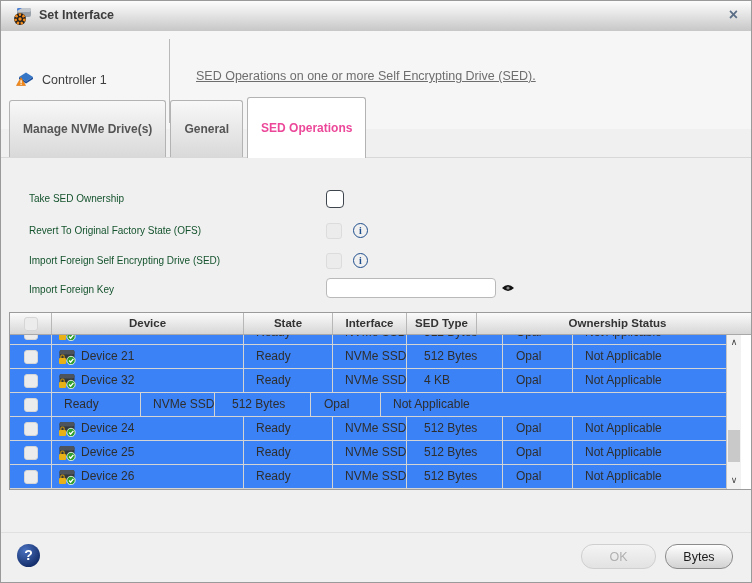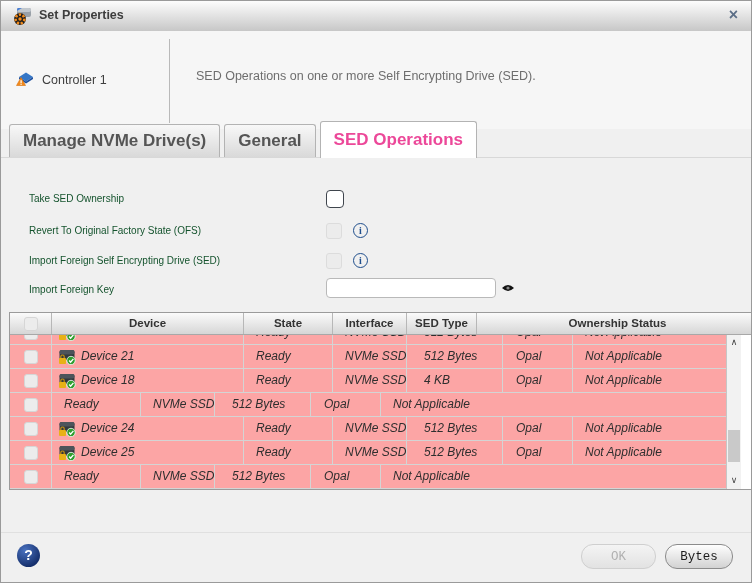--- a/index.html
+++ b/index.html
@@ -13,29 +13,29 @@
     background:linear-gradient(#fdfdfd,#c7c7c7);border-bottom:1px solid #9f9f9f;}
   .title-icon{position:absolute;left:11px;top:4px;width:22px;height:22px;}
   .title-text{position:absolute;left:38px;top:7px;font-size:12.5px;font-weight:bold;color:#3d3d3d;}
   .close-btn{position:absolute;right:13px;top:4px;font-size:16px;font-weight:bold;
     color:#5b6e87;cursor:pointer;line-height:20px;}
   
   .header-panel{position:absolute;top:30px;left:0;right:0;height:98px;background:#f6f6f6;}
   .header-divider{position:absolute;left:168px;top:8px;width:1px;height:84px;background:#b9b9b9;}
   .controller-icon{position:absolute;left:14px;top:36px;width:22px;height:22px;}
   .controller-label{position:absolute;left:41px;top:42px;font-size:12.5px;color:#3f3f3f;}
-  .header-desc{position:absolute;left:195px;top:38px;font-size:12.5px;color:#6e6e6e;}
+  .header-desc{position:absolute;left:195px;top:38px;font-size:12.5px;color:#6e6e6e;text-decoration:underline;}
   
   .tabbar{position:absolute;top:128px;left:0;right:0;height:29px;
     display:flex;align-items:flex-end;padding-left:8px;gap:4px;
     border-bottom:1px solid #d8d8d8;box-sizing:border-box;}
-  .tab{height:24px;line-height:24px;padding:4px 13px;
+  .tab{height:24px;line-height:24px;padding:16px 13px;
     background:linear-gradient(#f8f8f8,#d9d9d9);
     border:1px solid #b3b3b3;border-bottom:none;border-radius:3px 3px 0 0;
-    font-size:17px;font-weight:bold;color:#555;cursor:pointer;white-space:nowrap;}
+    font-size:12px;font-weight:bold;color:#555;cursor:pointer;white-space:nowrap;}
   .tab.active{height:28px;line-height:28px;background:#fff;color:#ec4899;
     margin-bottom:-1px;position:relative;z-index:2;}
   
   .form-label{position:absolute;left:28px;font-size:10px;color:#14532d;}
   .cb{position:absolute;box-sizing:border-box;cursor:pointer;}
   .cb-enabled{left:325px;top:189px;width:18px;height:18px;background:#fff;
     border:1.5px solid #3f454d;border-radius:4px;}
   .cb-disabled{width:16px;height:16px;background:#ececec;border:1px solid #dcdcdc;border-radius:3px;}
   .info-icon{position:absolute;left:352px;width:13px;height:13px;border:1.5px solid #1f4e8c;
     border-radius:50%;color:#1f4e8c;font-family:"Liberation Serif",serif;font-weight:bold;
@@ -51,21 +51,21 @@
     border-bottom:1px solid #a8a8a8;box-sizing:border-box;
     font-size:11.5px;font-weight:bold;color:#333;}
   .t-header .hcell{border-right:1px solid #b7b7b7;line-height:21px;text-align:center;
     box-sizing:border-box;overflow:hidden;white-space:nowrap;}
   .t-header .hcell:last-child{border-right:none;flex:1;}
   .t-body{display:flex;height:154px;}
   .t-content{width:716px;}
   .partial-clip{height:10px;overflow:hidden;position:relative;}
   .partial-clip .trow{margin-top:-14px;}
   .trow{display:flex;height:24px;line-height:23px;border-bottom:1px solid #d4d4d4;
-    font-size:12px;color:#2e2e2e;background:#fca5a5;box-sizing:border-box;cursor:default;font-style:italic;}
+    font-size:12px;color:#2e2e2e;background:#3b82f6;box-sizing:border-box;cursor:default;}
   .trow .cell{border-right:1px solid #d4d4d4;box-sizing:border-box;overflow:hidden;
     white-space:nowrap;display:flex;align-items:center;}
   .trow .cell:last-child{border-right:none;flex:1;}
   .c0{width:42px;justify-content:center;}
   .c1{width:192px;padding-left:6px;}
   .c2{width:89px;padding-left:12px;}
   .c3{width:74px;padding-left:12px;}
   .c4{width:96px;padding-left:17px;}
   .c5{width:70px;padding-left:13px;}
   .c6{padding-left:12px;}
@@ -80,42 +80,42 @@
     font-size:9px;color:#444;line-height:15px;cursor:pointer;}
   .sb-up{top:0;}
   .sb-down{bottom:0;}
   .sb-thumb{position:absolute;left:1px;top:95px;width:12px;height:32px;background:#c9c9c9;cursor:grab;}
   
   .footer-line{position:absolute;left:0;right:0;top:531px;height:1px;background:#e0e0e0;}
   .help-btn{position:absolute;left:16px;top:543px;width:23px;height:23px;border-radius:50%;
     background:radial-gradient(circle at 35% 28%,#4a72c0,#142e6b 75%);
     color:#fff;font-weight:bold;font-size:14px;text-align:center;line-height:23px;cursor:pointer;}
   .btn-row{position:absolute;right:18px;top:543px;display:flex;gap:9px;}
-  .btn{height:25px;border-radius:12px;font-size:12.5px;font-family:Liberation Mono, monospace;
+  .btn{height:25px;border-radius:12px;font-size:12.5px;font-family:Liberation Sans, sans-serif;
     display:flex;align-items:center;justify-content:center;box-sizing:border-box;}
   .btn-ok{width:75px;background:linear-gradient(#f4f4f4,#e2e2e2);
     border:1px solid #cfcfcf;color:#b0b0b0;}
   .btn-cancel{width:68px;background:linear-gradient(#fefefe,#d2d2d2);
     border:1px solid #8b8b8b;color:#1c1c1c;cursor:pointer;}
 </style>
 </head>
 <body>
 
 <div class="dialog">
 
   <div class="titlebar">
     <svg class="title-icon" viewBox="0 0 22 20">
       <rect x="5" y="2" width="14" height="9" rx="2" fill="#9aa1a8"></rect>
       <rect x="5" y="2" width="14" height="4" rx="2" fill="#c2c8ce"></rect>
       <path d="M5 5 l5 -3 l-4 0 a2 2 0 0 0 -1 2 z" fill="#4a7fd4"></path>
       <circle cx="8" cy="13" r="6" fill="#1f1f1f"></circle>
       <circle cx="8" cy="13" r="4.4" fill="none" stroke="#f08a1c" stroke-width="2.6" stroke-dasharray="2.3 1.5"></circle>
       <circle cx="8" cy="13" r="1.7" fill="#f08a1c"></circle>
     </svg>
-    <span class="title-text">Set Properties</span>
+    <span class="title-text">Set Interface</span>
     <span class="close-btn">×</span>
   </div>
 
   <div class="header-panel">
     <svg class="controller-icon" viewBox="0 0 22 22">
       <path d="M4 10 L11 5.5 L18 10 L11 14.5 Z" fill="#3576c6"></path>
       <path d="M4 10 L4 12 L11 16.5 L18 12 L18 10 L11 14.5 Z" fill="#1d4f9e"></path>
       <path d="M1.5 18.5 L6 10.5 L10.5 18.5 Z" fill="#f28a1c" stroke="#d86f0a" stroke-width="0.6"></path>
       <rect x="5.5" y="13.2" width="1.2" height="3" fill="#fff"></rect>
       <rect x="5.5" y="16.8" width="1.2" height="1.1" fill="#fff"></rect>
@@ -214,21 +214,21 @@
               </div>
     <div class="cell c1">
       <svg class="dev-icon" viewBox="0 0 18 16">
         <rect x="1.5" y="1" width="15" height="10" rx="2" fill="#33383d"></rect>
         <rect x="1.5" y="1" width="15" height="4.5" rx="2" fill="#4d545b"></rect>
         <rect x="1" y="9" width="7" height="6" rx="1" fill="#e8b117"></rect>
         <path d="M2.8 9 v-1.3 a1.7 1.7 0 0 1 3.4 0 v1.3" stroke="#c79310" stroke-width="1.2" fill="none"></path>
         <circle cx="13" cy="11.5" r="4.2" fill="#2f9e2f" stroke="#fff" stroke-width="0.8"></circle>
         <path d="M11.2 11.5 l1.4 1.6 l2.8 -3.2" stroke="#fff" stroke-width="1.4" fill="none"></path>
       </svg>
-      <span>Device 18</span>
+      <span>Device 32</span>
     </div>
     <div class="cell c2">Ready</div>
     <div class="cell c3">NVMe SSD</div>
     <div class="cell c4">4 KB</div>
     <div class="cell c5">Opal</div>
     <div class="cell c6">Not Applicable</div>
   </div>
 
   <div class="trow">
     <div class="cell c0">
@@ -282,20 +282,31 @@
     <div class="cell c3">NVMe SSD</div>
     <div class="cell c4">512 Bytes</div>
     <div class="cell c5">Opal</div>
     <div class="cell c6">Not Applicable</div>
   </div>
 
   <div class="trow">
     <div class="cell c0">
                 <span class="row-cb"></span>
               </div>
+    <div class="cell c1">
+      <svg class="dev-icon" viewBox="0 0 18 16">
+        <rect x="1.5" y="1" width="15" height="10" rx="2" fill="#33383d"></rect>
+        <rect x="1.5" y="1" width="15" height="4.5" rx="2" fill="#4d545b"></rect>
+        <rect x="1" y="9" width="7" height="6" rx="1" fill="#e8b117"></rect>
+        <path d="M2.8 9 v-1.3 a1.7 1.7 0 0 1 3.4 0 v1.3" stroke="#c79310" stroke-width="1.2" fill="none"></path>
+        <circle cx="13" cy="11.5" r="4.2" fill="#2f9e2f" stroke="#fff" stroke-width="0.8"></circle>
+        <path d="M11.2 11.5 l1.4 1.6 l2.8 -3.2" stroke="#fff" stroke-width="1.4" fill="none"></path>
+      </svg>
+      <span>Device 26</span>
+    </div>
     <div class="cell c2">Ready</div>
     <div class="cell c3">NVMe SSD</div>
     <div class="cell c4">512 Bytes</div>
     <div class="cell c5">Opal</div>
     <div class="cell c6">Not Applicable</div>
   </div>
 </div>
       </div>
       <div class="sbar">
         <div class="sb-btn sb-up">∧</div>

